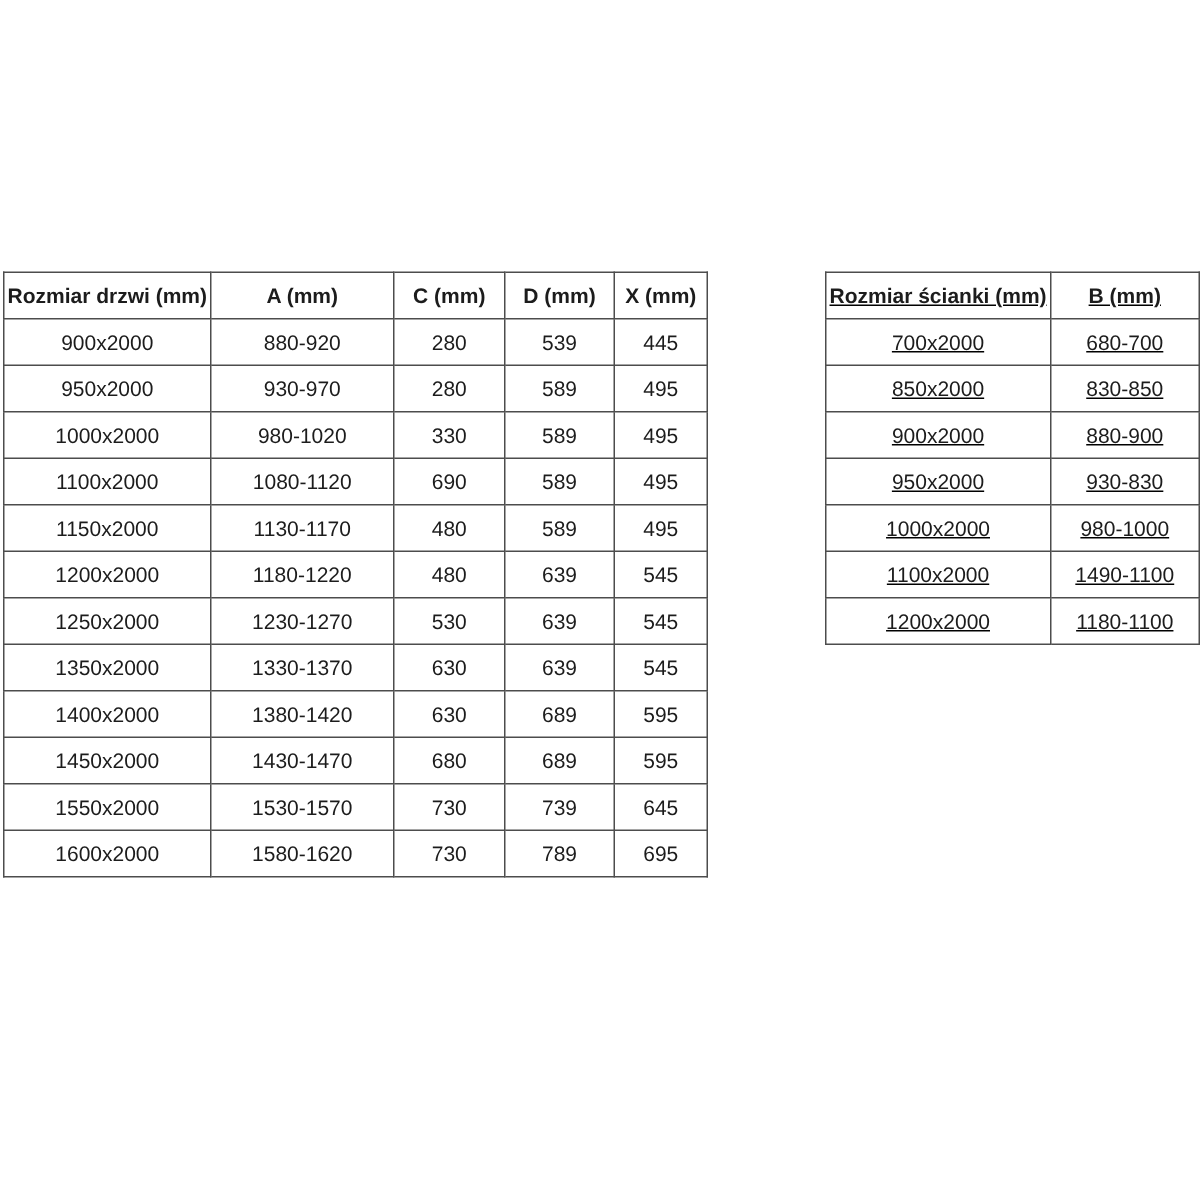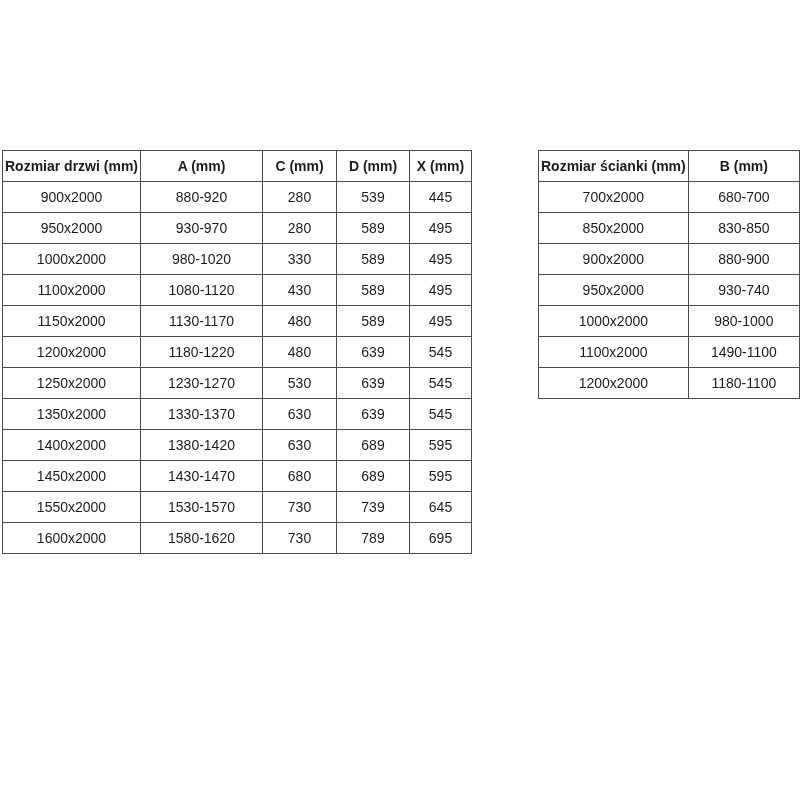--- a/index.html
+++ b/index.html
@@ -12,38 +12,39 @@
     position: relative;
     width: 800px;
     height: 800px;
     background: #ffffff;
     overflow: hidden;
   }
   .spec-table {
     position: absolute;
     border-collapse: collapse;
     table-layout: fixed;
+    margin-top: 31px;
   }
   .spec-table th,
   .spec-table td {
     border: 1px solid #4d4d4d;
     height: 30px;
     padding: 0 2px;
     text-align: center;
     vertical-align: middle;
     font-size: 14px;
     color: #1c1c1c;
     white-space: nowrap;
     overflow: hidden;
   }
   .spec-table th {
     font-weight: bold;
   }
   #doors-table { left: 2px;  top: 150px; }
-  #walls-table { left: 538px; top: 150px; }
+  #walls-table { left: 550px; top: 150px; text-decoration: underline; }
 </style>
 </head>
 <body>
 
 <div class="canvas">
   <table class="spec-table" id="doors-table">
       <colgroup>
         <col style="width: 135px;">
         <col style="width: 122px;">
         <col style="width: 74px;">
@@ -77,21 +78,21 @@
         <tr>
           <td>1000x2000</td>
           <td>980-1020</td>
           <td>330</td>
           <td>589</td>
           <td>495</td>
         </tr>
         <tr>
           <td>1100x2000</td>
           <td>1080-1120</td>
-          <td>430</td>
+          <td>690</td>
           <td>589</td>
           <td>495</td>
         </tr>
         <tr>
           <td>1150x2000</td>
           <td>1130-1170</td>
           <td>480</td>
           <td>589</td>
           <td>495</td>
         </tr>
@@ -165,21 +166,21 @@
         <tr>
           <td>850x2000</td>
           <td>830-850</td>
         </tr>
         <tr>
           <td>900x2000</td>
           <td>880-900</td>
         </tr>
         <tr>
           <td>950x2000</td>
-          <td>930-740</td>
+          <td>930-830</td>
         </tr>
         <tr>
           <td>1000x2000</td>
           <td>980-1000</td>
         </tr>
         <tr>
           <td>1100x2000</td>
           <td>1490-1100</td>
         </tr>
         <tr>

